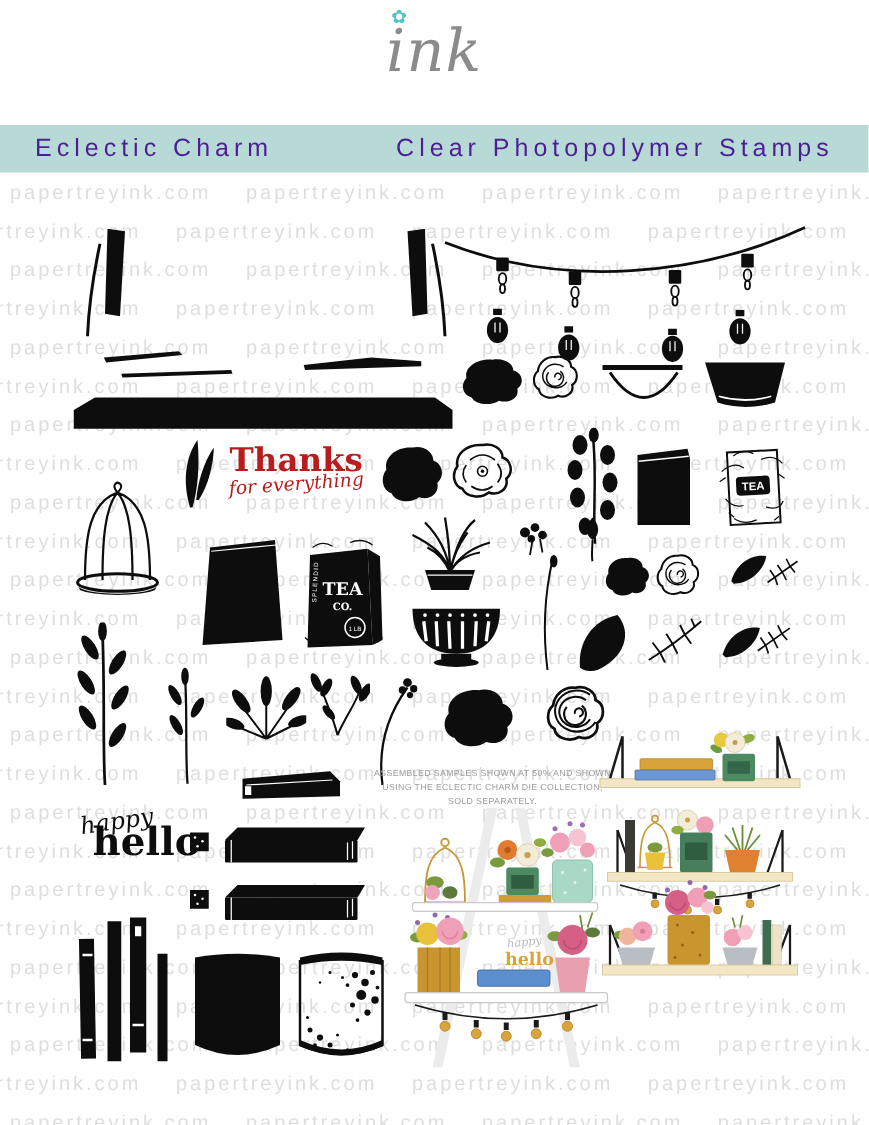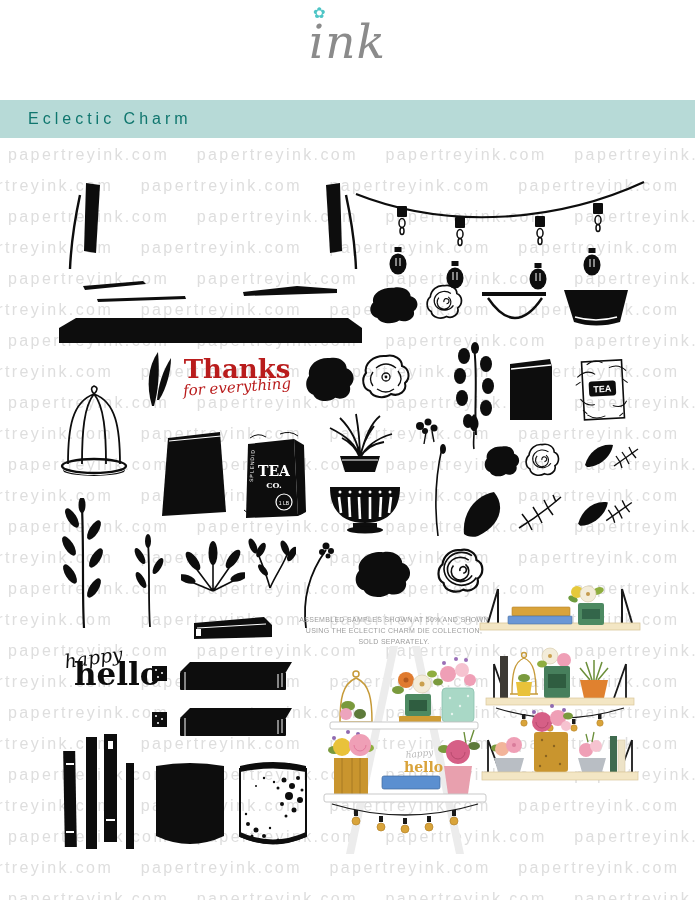--- a/index.html
+++ b/index.html
@@ -9,21 +9,21 @@
   #logo{position:absolute;top:14px;left:0;width:695px;height:86px;display:flex;
         align-items:baseline;justify-content:center;gap:14px;}
   .logo-main{font-family:"DejaVu Serif",serif;font-size:47px;color:#8f8f8f;letter-spacing:3px;}
   .logo-ink{position:relative;font-family:"DejaVu Serif",serif;font-style:italic;
             font-size:47px;color:#8b8b8b;letter-spacing:1px;}
   .logo-flower{position:absolute;top:-10px;left:4px;font-size:15px;color:#4ec5c6;font-style:normal;}
   
   #banner{position:absolute;top:100px;left:0;width:695px;height:38px;background:#b7dad7;
           display:flex;align-items:center;justify-content:space-between;box-sizing:border-box;
           padding:0 28px;}
-  .banner-text{font-size:16px;color:#0f766e;letter-spacing:4px;font-weight:500;}
+  .banner-text{font-size:20px;color:#4c1d95;letter-spacing:4px;font-weight:500;}
   
   #wm-layer{position:absolute;left:0;top:138px;width:695px;height:762px;overflow:hidden;}
   .wm-row{position:absolute;white-space:nowrap;font-size:16px;letter-spacing:2.4px;
           color:#dedede;}
   
   .stamp{position:absolute;}
   .stamp svg{display:block;width:100%;height:100%;}
   .ink{fill:#0d0d0d;}
   .ink-s{stroke:#0d0d0d;fill:none;}
   
@@ -46,20 +46,21 @@
 <div id="page">
 
   <div id="logo">
     <span class="logo-ink">
       <span class="logo-flower">✿</span><span>ink</span>
     </span>
   </div>
 
   <div id="banner">
     <span class="banner-text">Eclectic Charm</span>
+    <span class="banner-text">Clear Photopolymer Stamps</span>
   </div>
 
   <div id="wm-layer">
       <div class="wm-row" style="top: 8px; left: 8px; color: rgb(222, 222, 222);">papertreyink.com   papertreyink.com   papertreyink.com   papertreyink.com   papertreyink.com</div>
       <div class="wm-row" style="top: 39px; left: -48px; color: rgb(222, 222, 222);">papertreyink.com   papertreyink.com   papertreyink.com   papertreyink.com   papertreyink.com</div>
       <div class="wm-row" style="top: 70px; left: 8px; color: rgb(222, 222, 222);">papertreyink.com   papertreyink.com   papertreyink.com   papertreyink.com   papertreyink.com</div>
       <div class="wm-row" style="top: 101px; left: -48px; color: rgb(222, 222, 222);">papertreyink.com   papertreyink.com   papertreyink.com   papertreyink.com   papertreyink.com</div>
       <div class="wm-row" style="top: 132px; left: 8px; color: rgb(222, 222, 222);">papertreyink.com   papertreyink.com   papertreyink.com   papertreyink.com   papertreyink.com</div>
       <div class="wm-row" style="top: 163px; left: -48px; color: rgb(222, 222, 222);">papertreyink.com   papertreyink.com   papertreyink.com   papertreyink.com   papertreyink.com</div>
       <div class="wm-row" style="top: 194px; left: 8px; color: rgb(222, 222, 222);">papertreyink.com   papertreyink.com   papertreyink.com   papertreyink.com   papertreyink.com</div>

